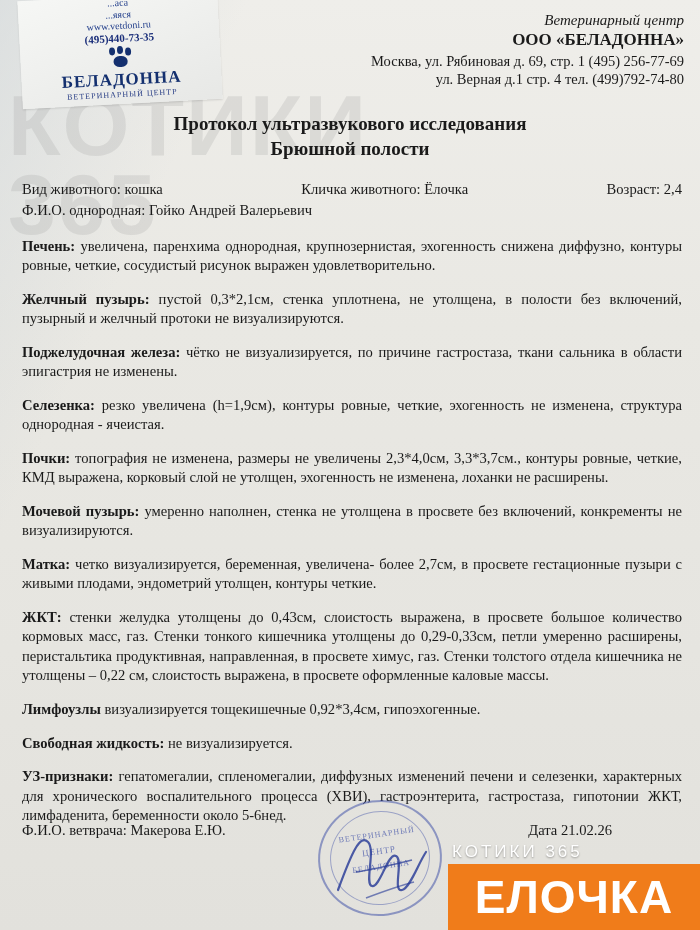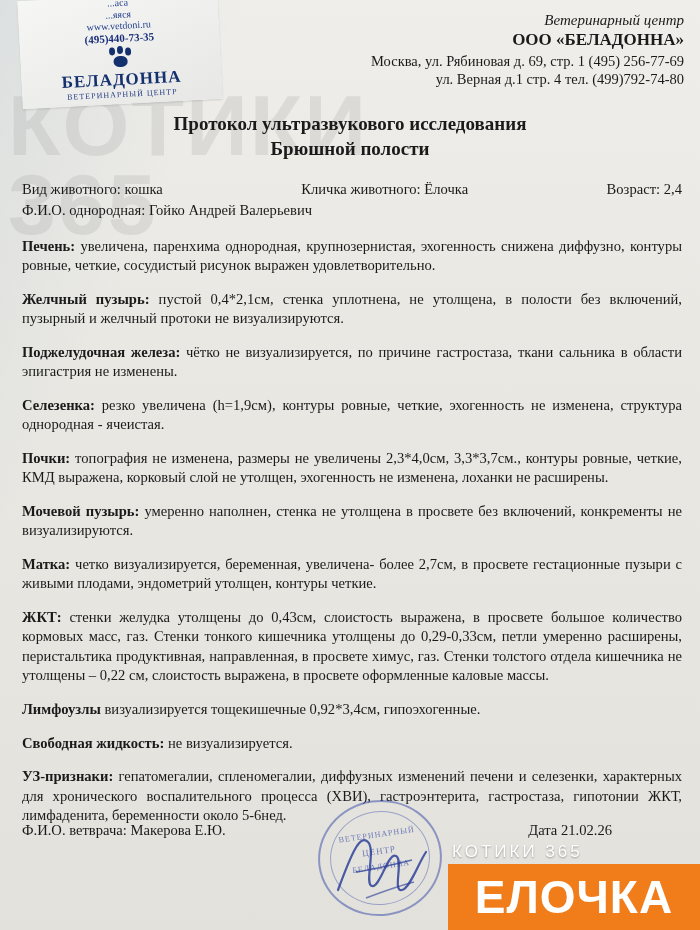--- a/index.html
+++ b/index.html
@@ -289,21 +289,21 @@
       </div>
     </div>
 
     <div class="row-owner">
       <span>Ф.И.О. однородная:</span>
       <span>Гойко Андрей Валерьевич</span>
     </div>
 
     <p class="para"><b>Печень:</b><span> увеличена, паренхима однородная, крупнозернистая, эхогенность снижена диффузно, контуры ровные, четкие, сосудистый рисунок выражен удовлетворительно.</span></p>
 
-    <p class="para"><b>Желчный пузырь:</b><span> пустой 0,4*2,1см, стенка уплотнена, не утолщена, в полости без включений, пузырный и желчный протоки не визуализируются.</span></p>
+    <p class="para"><b>Желчный пузырь:</b><span> пустой 0,3*2,1см, стенка уплотнена, не утолщена, в полости без включений, пузырный и желчный протоки не визуализируются.</span></p>
 
     <p class="para"><b>Поджелудочная железа:</b><span> чётко не визуализируется, по причине гастростаза, ткани сальника в области эпигастрия не изменены.</span></p>
 
     <p class="para"><b>Селезенка:</b><span> резко увеличена (h=1,9см), контуры ровные, четкие, эхогенность не изменена, структура однородная - ячеистая.</span></p>
 
     <p class="para"><b>Почки:</b><span> топография не изменена, размеры не увеличены 2,3*4,0см, 3,3*3,7см., контуры ровные, четкие, КМД выражена, корковый слой не утолщен, эхогенность не изменена, лоханки не расширены.</span></p>
 
     <p class="para"><b>Мочевой пузырь:</b><span> умеренно наполнен, стенка не утолщена в просвете без включений, конкременты не визуализируются.</span></p>
 
     <p class="para"><b>Матка:</b><span> четко визуализируется, беременная, увеличена- более 2,7см, в просвете гестационные пузыри с живыми плодами, эндометрий утолщен, контуры четкие.</span></p>

